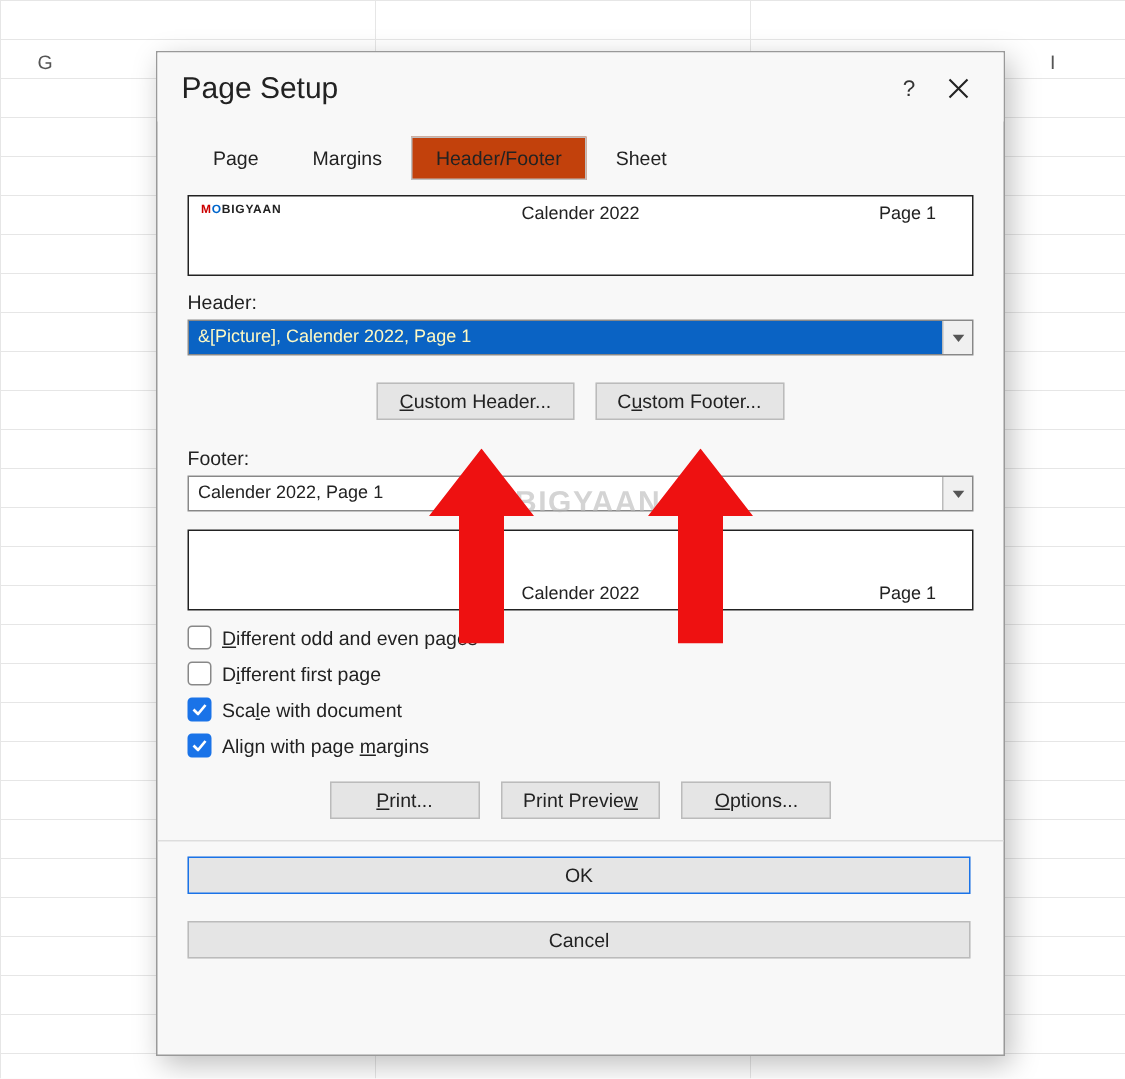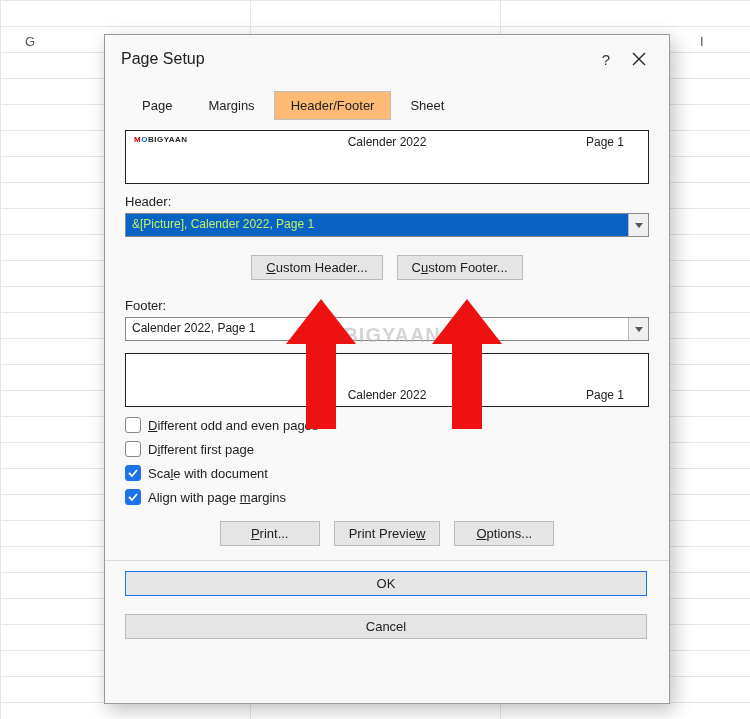--- a/index.html
+++ b/index.html
@@ -51,21 +51,21 @@
     flex-direction: column;
   }
   .titlebar {
     display: flex;
     align-items: center;
     padding: 10px 12px 8px 16px;
     background: #f8f8f8;
   }
   .titlebar .title {
     flex: 1;
-    font-size: 16px;
+    font-size: 20px;
   }
   .titlebar .help {
     width: 30px;
     text-align: center;
     font-size: 15px;
     color: #333;
   }
   .titlebar .close {
     width: 36px;
     height: 28px;
@@ -86,21 +86,21 @@
   .tabs { display: flex; gap: 2px; margin-bottom: 10px; }
   .tab {
     padding: 6px 16px;
     font-size: 13px;
     color: #222;
     border: 1px solid transparent;
     cursor: default;
   }
   .tab.active {
     border: 1px solid #bfbfbf;
-    background: #fdba74;
+    background: #c2410c;
   }
 
   .preview-box {
     border: 1px solid #222;
     height: 54px;
     background: #fff;
     position: relative;
     display: flex;
     align-items: flex-start;
     padding: 4px 8px;
@@ -131,21 +131,21 @@
 
   .field-label { margin: 10px 0 4px 0; font-size: 13px; }
   .combo {
     display: flex;
     border: 1px solid #888;
     height: 24px;
     background: #fff;
   }
   .combo.selected .combo-text {
     background: #0a63c4;
-    color: #bef264;
+    color: #fef9c3;
   }
   .combo-text {
     flex: 1;
     padding: 3px 6px;
     font-size: 12px;
     white-space: nowrap;
     overflow: hidden;
   }
   .combo-btn {
     width: 20px;

